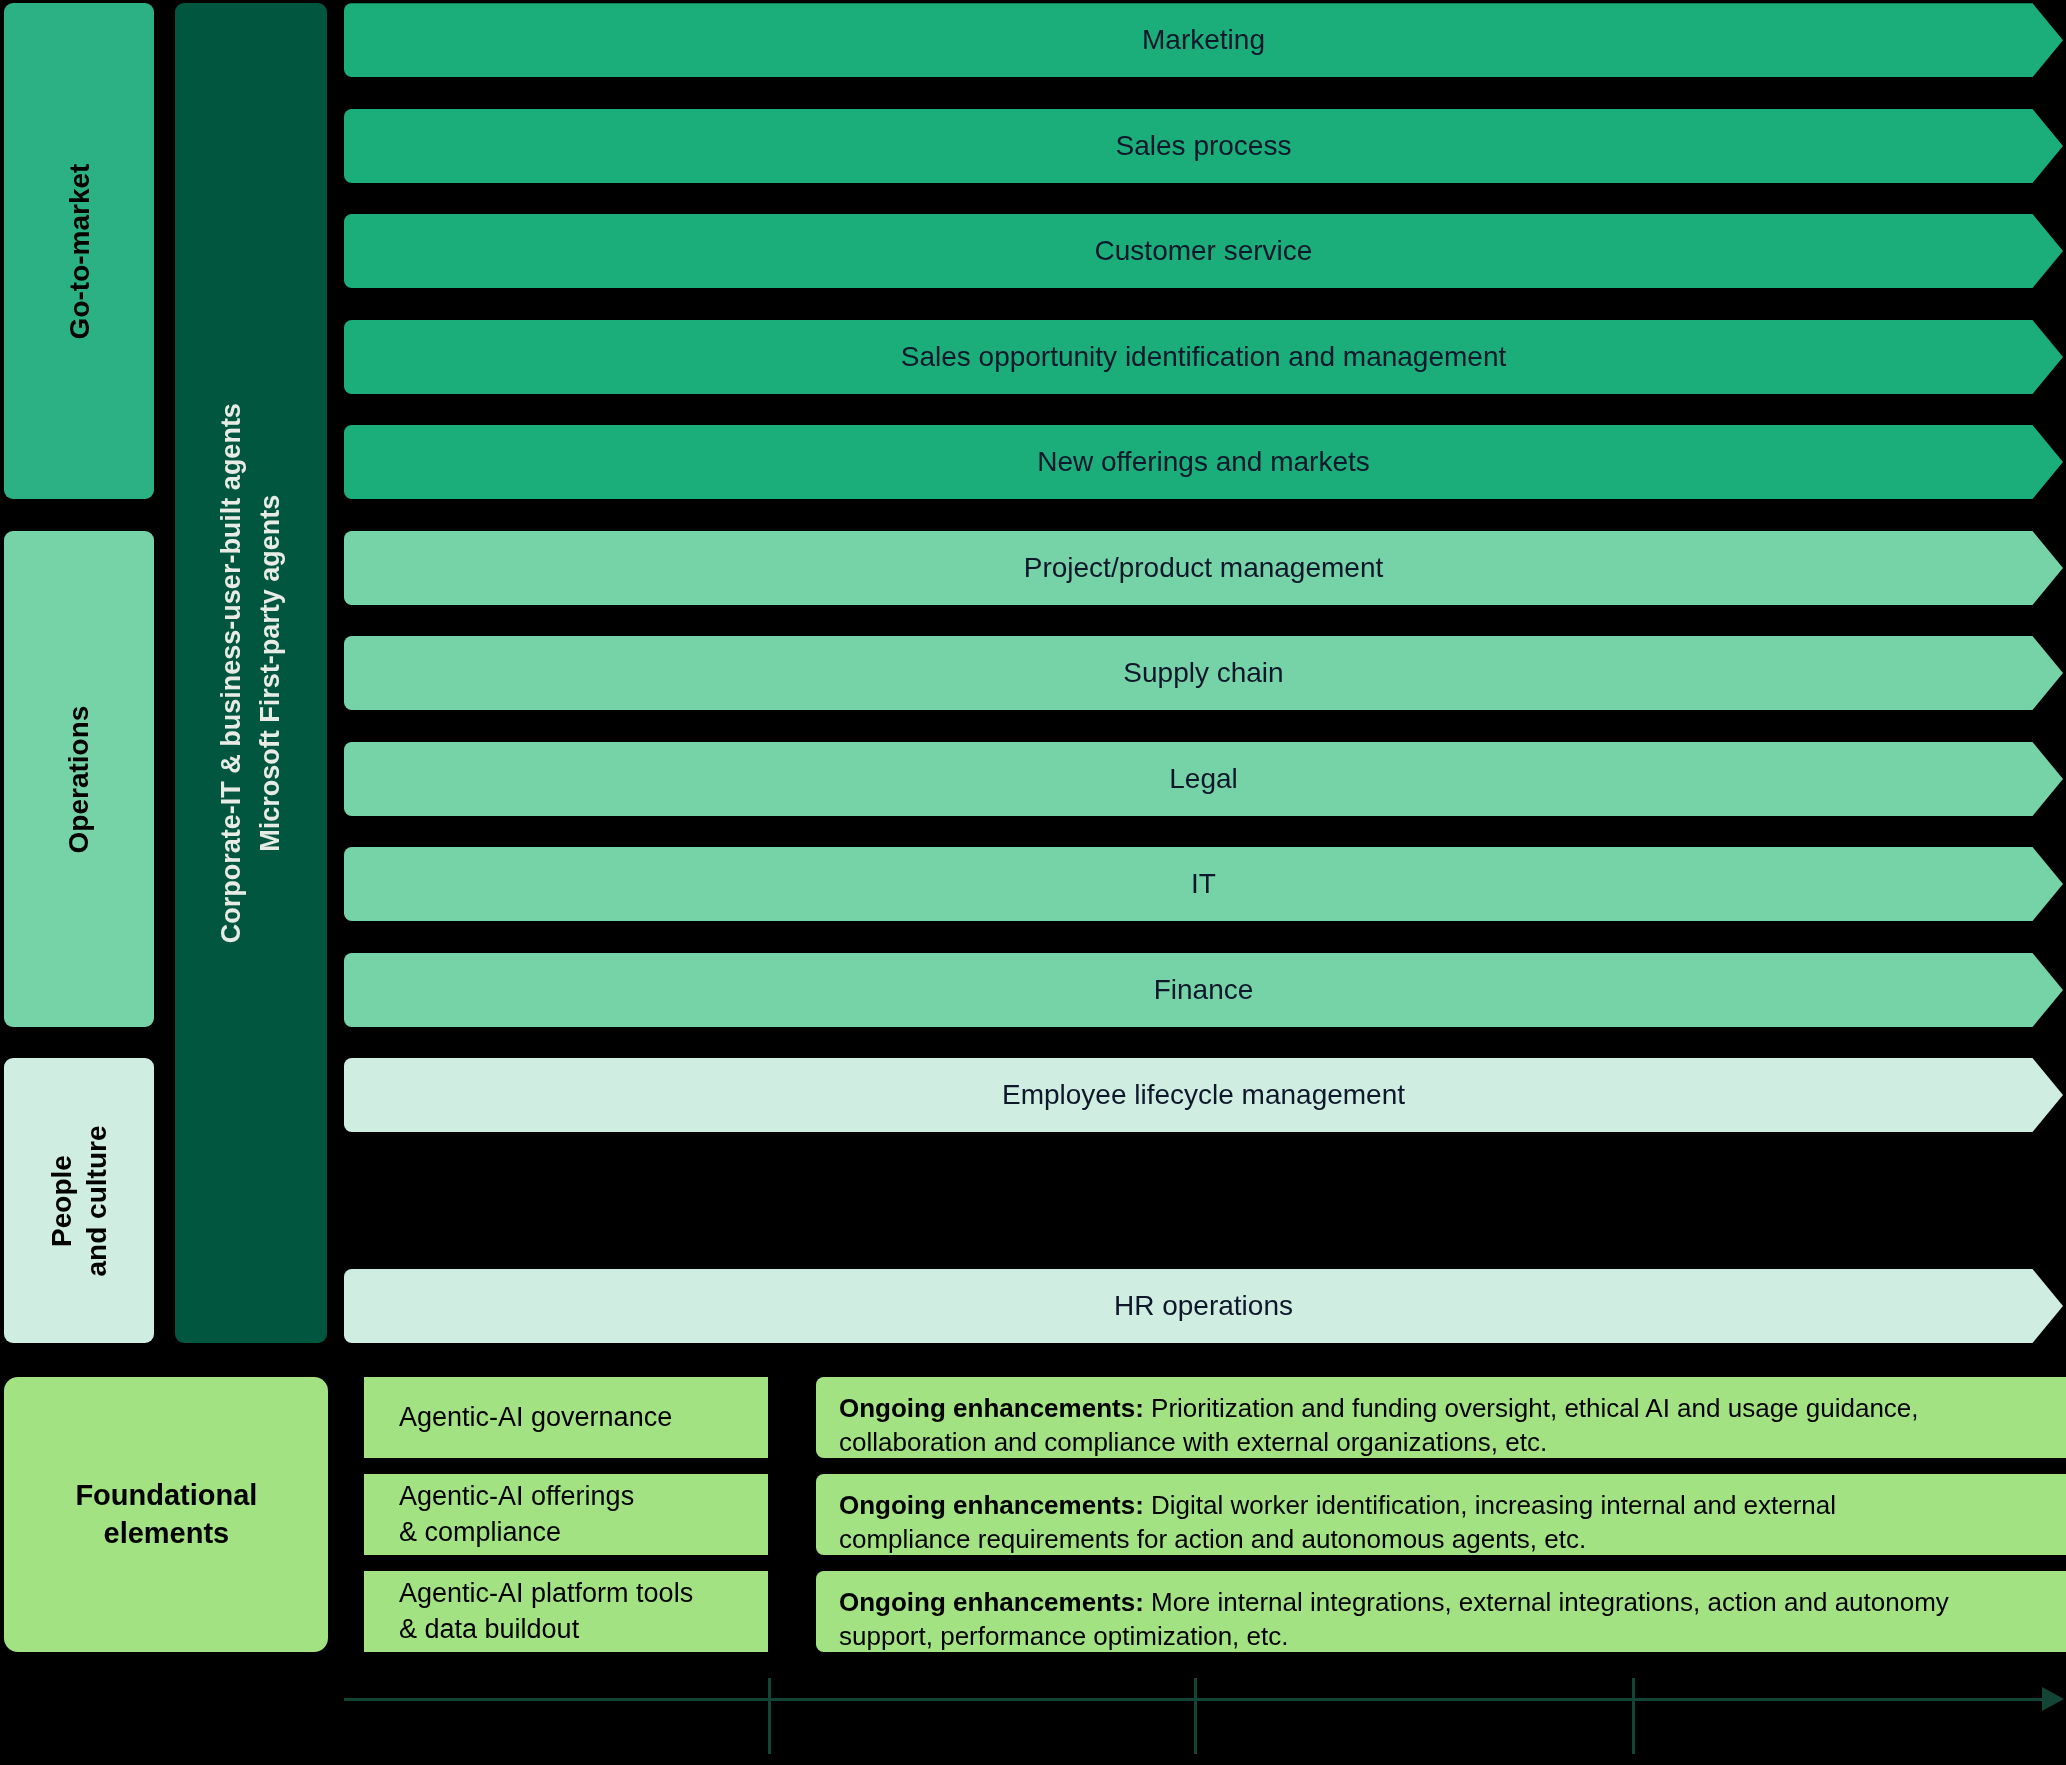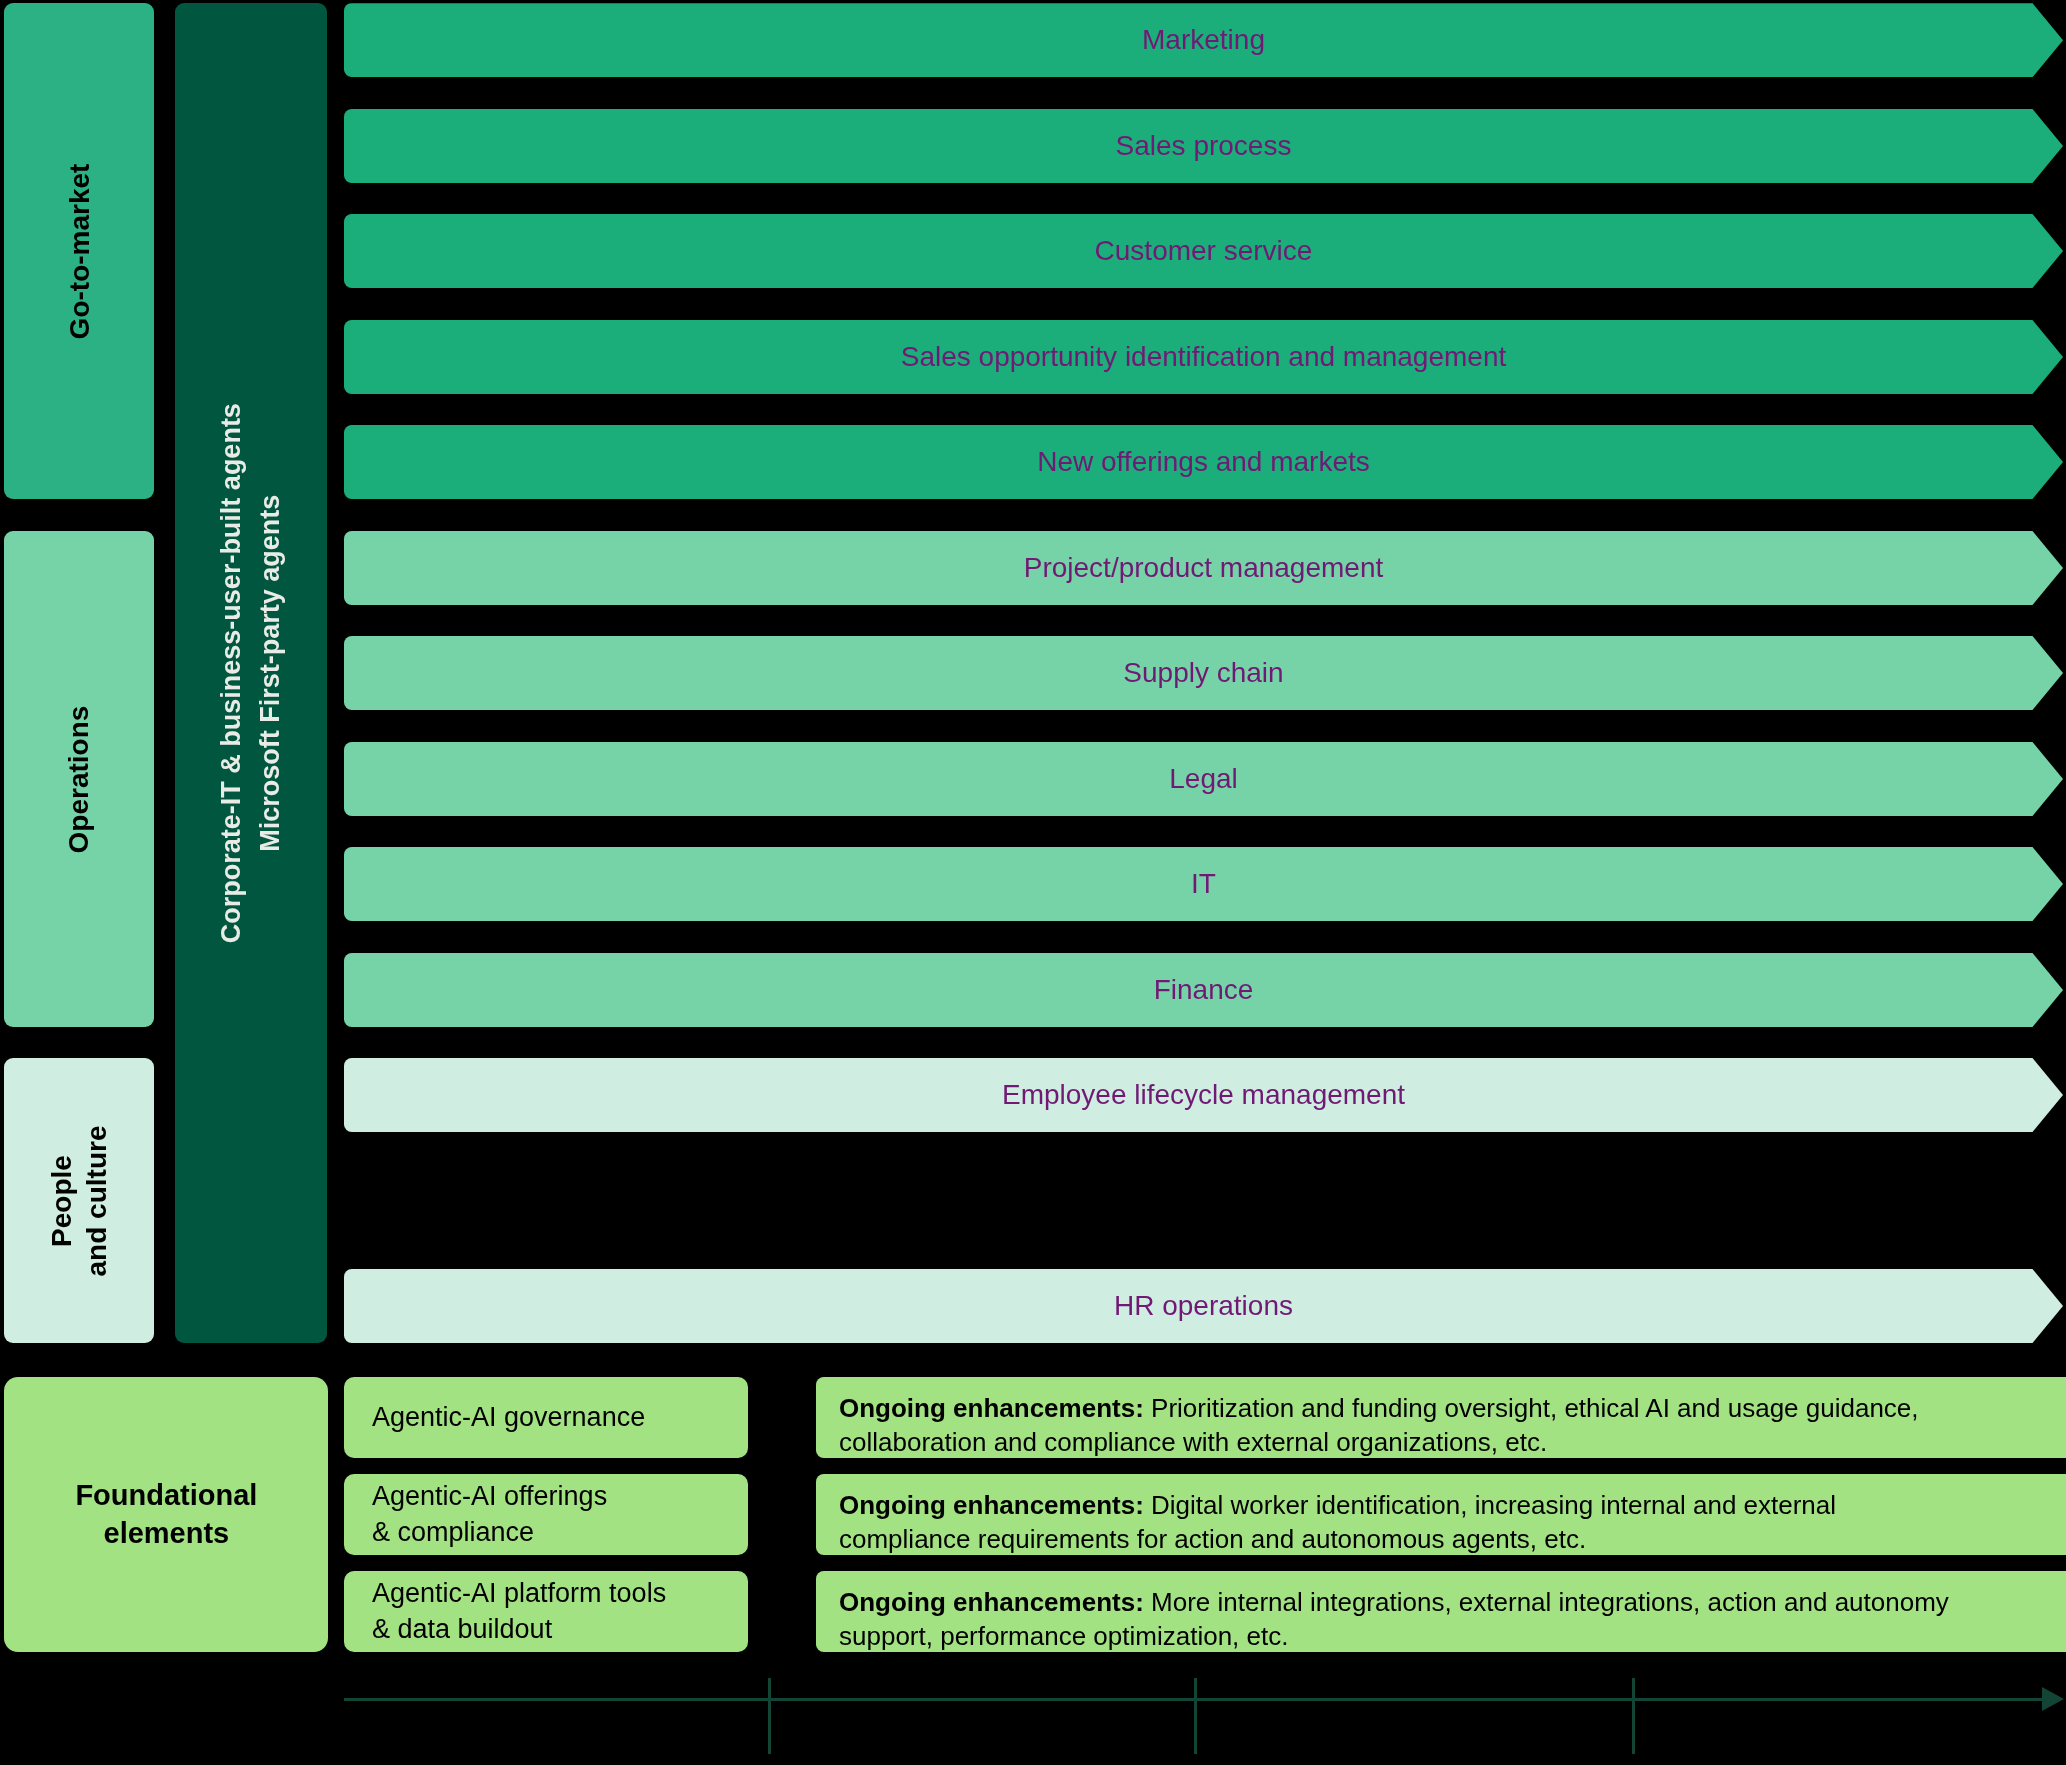--- a/index.html
+++ b/index.html
@@ -32,42 +32,42 @@
     background:var(--bar);border-radius:9px;
     display:flex;align-items:center;justify-content:center;
   }
   .vbar .rot{
     color:var(--bar_text);font-size:27px;line-height:1.45;
   }
   
   .arrow{
     position:absolute;left:344px;width:1719px;height:74px;
     display:flex;align-items:center;justify-content:center;
-    font-size:28px;color:#701a75;
+    font-size:28px;color:#0f172a;
     clip-path:polygon(0 0, calc(100% - 30.5px) 0, 100% 50%, calc(100% - 30.5px) 100%, 0 100%);
     border-radius:7.8px 0 0 7.8px;
   }
   .arrow.g0{background:var(--gtm);}
   .arrow.g1{background:var(--ops);}
   .arrow.g2{background:var(--people);}
   
   .found-box{
     position:absolute;left:4.4px;top:1377px;width:324px;height:275px;
     background:var(--foundation);border-radius:14px;
     display:flex;align-items:center;justify-content:center;
   }
   .found-box .title{
     font-size:29px;font-weight:bold;color:#000;text-align:center;line-height:1.3;
   }
   .found-box .title span{display:block;}
   .found-item{
-    position:absolute;left:344px;width:404px;height:81px;
-    background:var(--foundation);border-radius:10px;
+    position:absolute;left:364px;width:404px;height:81px;
+    background:var(--foundation);border-radius:0;
     display:flex;flex-direction:column;justify-content:center;
-    padding-left:28px;box-sizing:border-box;
+    padding-left:35px;box-sizing:border-box;
     font-size:27px;color:#000;line-height:1.3;
   }
   .found-item span{display:block;}
   .ongoing{
     position:absolute;left:816px;width:1291px;height:81px;
     background:var(--foundation);
     clip-path:polygon(0 0, calc(100% - 28px) 0, 100% 50%, calc(100% - 28px) 100%, 0 100%);
     border-radius:7.8px 0 0 7.8px;
     display:flex;align-items:center;
     padding:16px 144px 0 23px;box-sizing:border-box;

